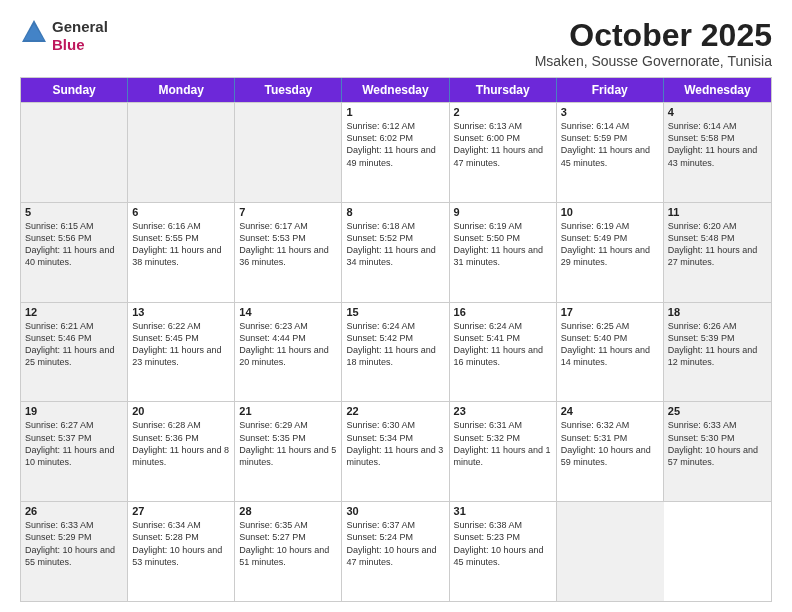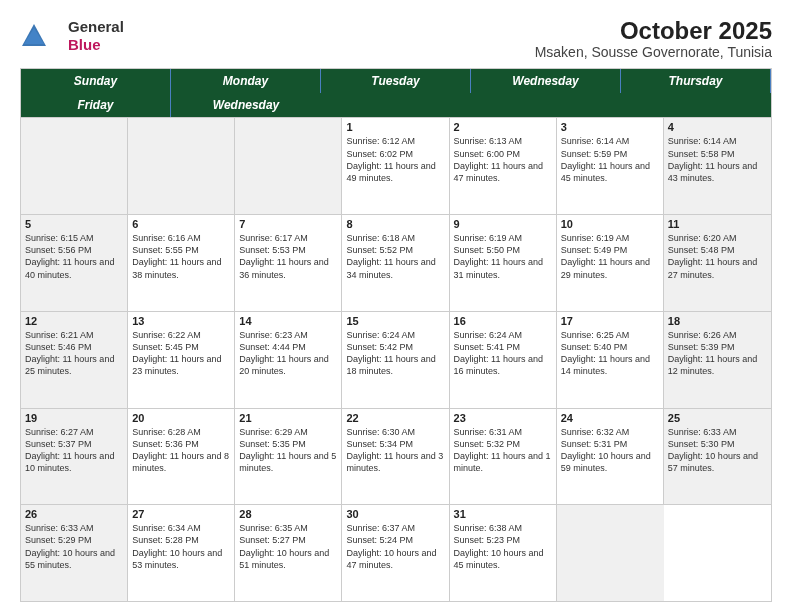--- a/index.html
+++ b/index.html
@@ -18,59 +18,58 @@
       flex-direction: column;
     }
     .header {
       display: flex;
       align-items: flex-start;
       justify-content: space-between;
       margin-bottom: 8px;
     }
     .logo {
       display: flex;
-      align-items: center;
-      gap: 20px;
+      align-items: flex-start;
+      gap: 4px;
     }
     .logo-text {
       font-size: 15px;
       font-weight: bold;
       line-height: 1.2;
     }
     .logo-general { color: #333; }
     .logo-blue { color: #be185d; }
     .logo-icon {
       width: 28px;
       height: 28px;
     }
     .title-block {
       text-align: right;
     }
     .month-title {
-      font-size: 24px;
+      font-size: 32px;
       font-weight: bold;
       color: #222;
       line-height: 1.1;
     }
     .location {
       font-size: 14px;
       color: #444;
       margin-top: 0;
     }
     .calendar {
       flex: 1;
       display: flex;
       flex-direction: column;
       border: 1px solid #ccc;
     }
     .cal-header-row {
       display: grid;
-      grid-template-columns: repeat(5, 1fr);
-      background: #14532d;
-      font-style: italic;
+      grid-template-columns: repeat(7, 1fr);
+      background: #6d28d9;
     }
     .cal-header-cell {
       color: #fff;
       font-size: 12px;
       font-weight: bold;
       text-align: center;
       padding: 5px 2px;
       border-right: 1px solid #4a7fc0;
     }
     .cal-header-cell:last-child { border-right: none; }

